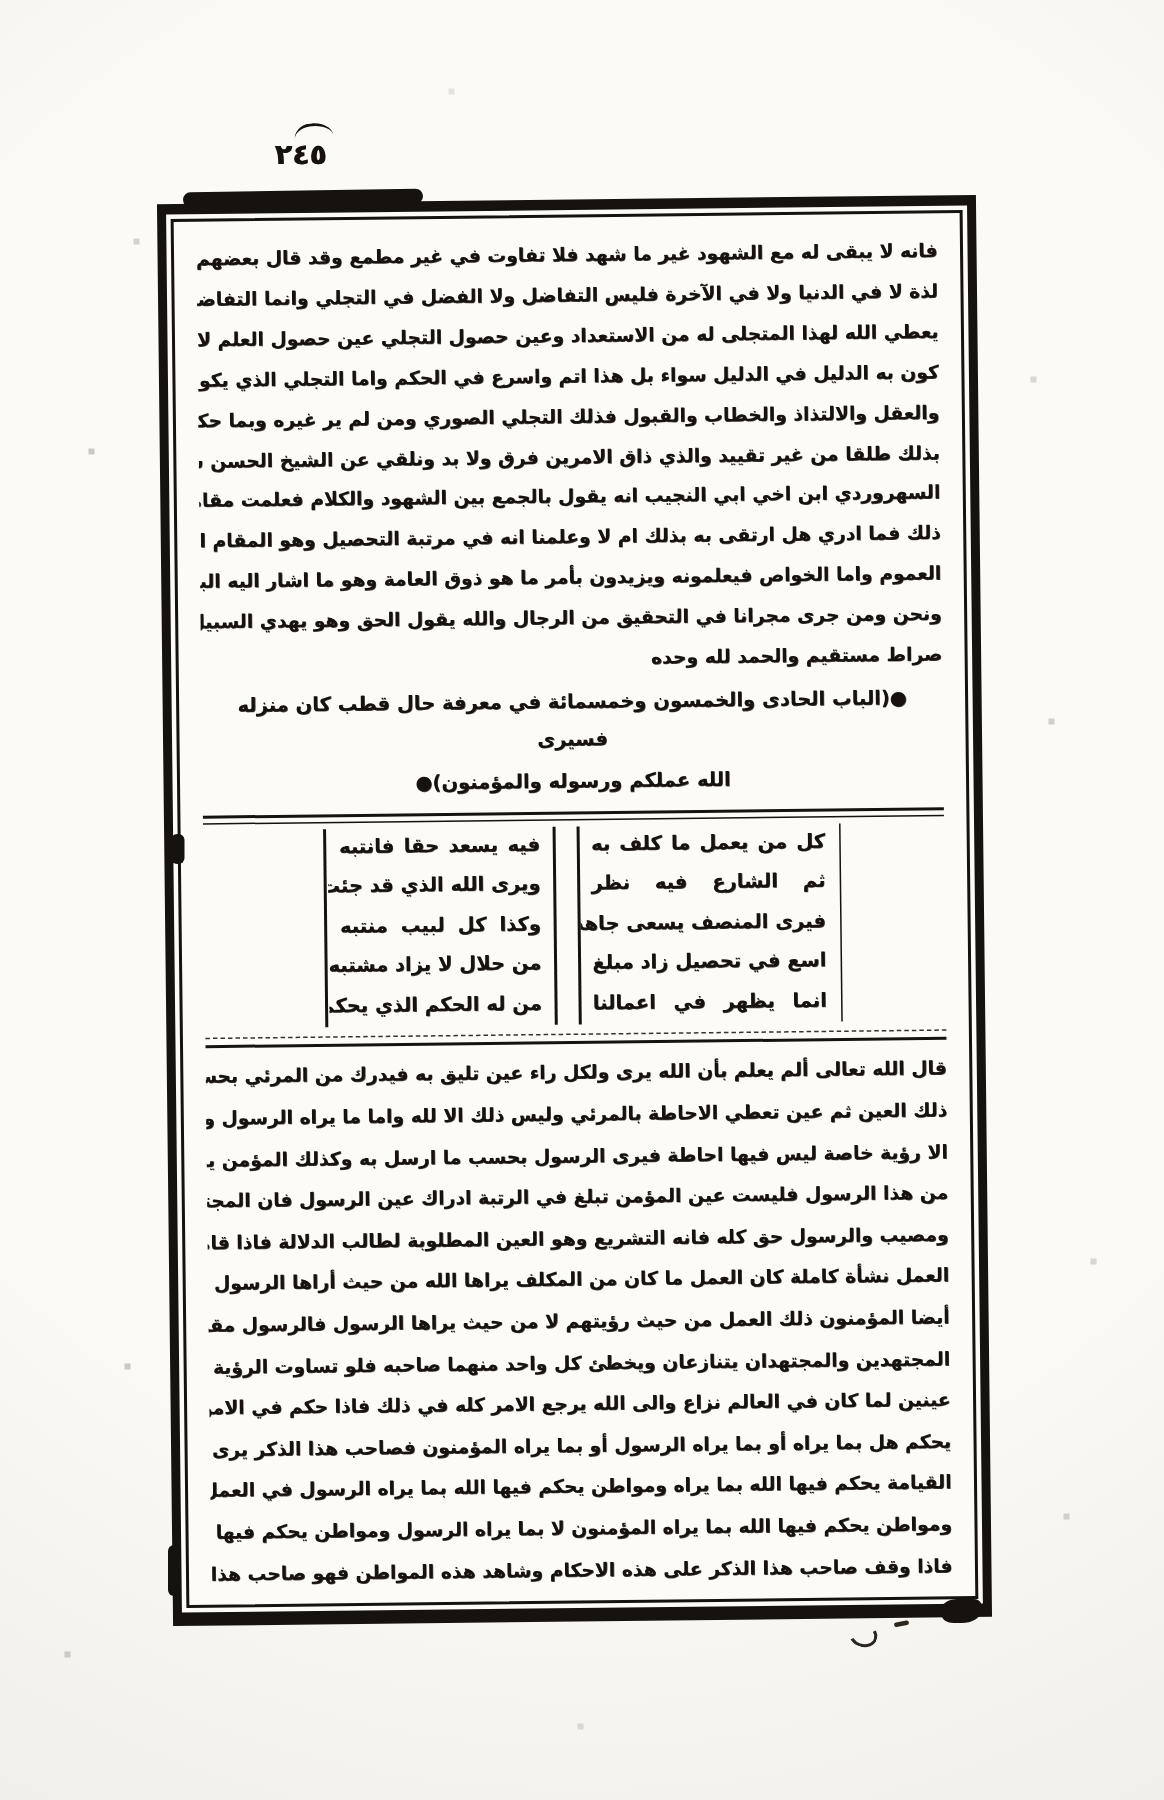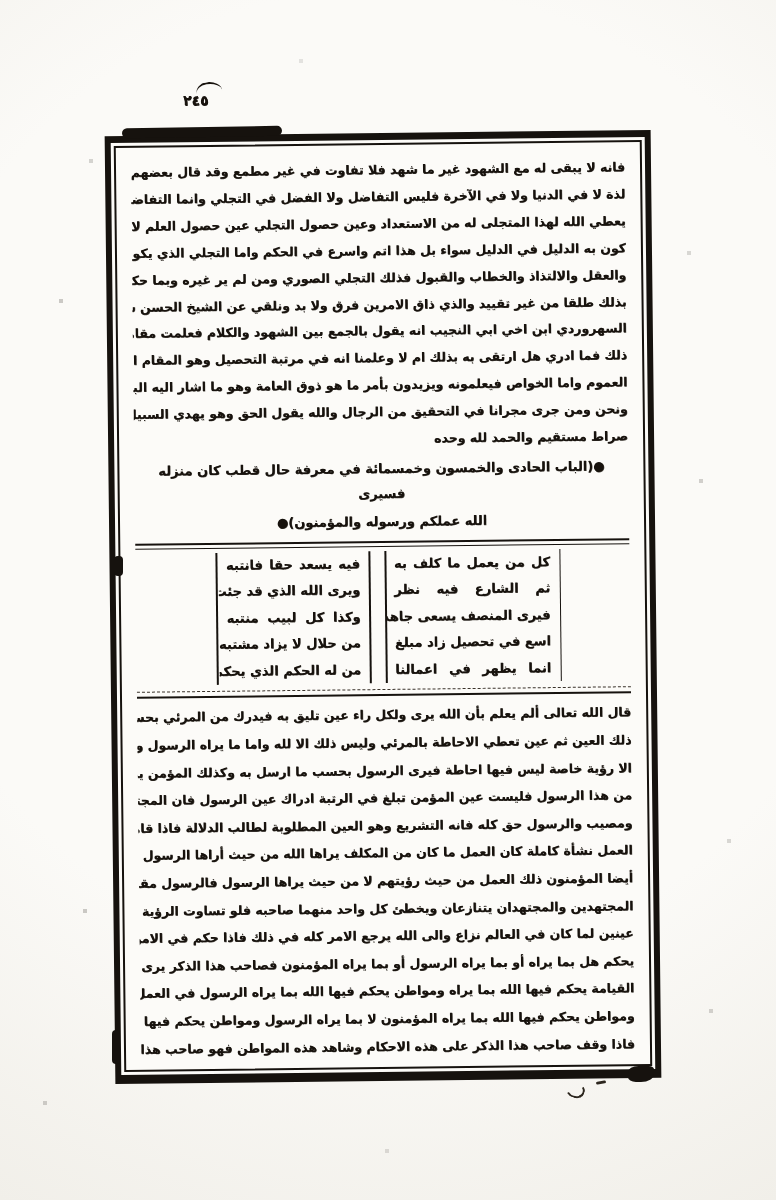--- a/index.html
+++ b/index.html
@@ -1,19 +1,19 @@
 <!DOCTYPE html>
 <html lang="ar"><head>
 <meta charset="utf-8">
 <style>
   html,body{margin:0;padding:0;width:776px;height:1200px;overflow:hidden;
     background:#f4f3ef;font-family:"DejaVu Sans",sans-serif;}
   .page{position:relative;width:776px;height:1200px;background:
     radial-gradient(circle at 50% 40%, #fbfaf7 60%, #f1efe9 100%);color:#17120d;}
-  .pageno{position:absolute;top:92px;left:183px;font-size:14px;font-weight:bold;
+  .pageno{position:absolute;top:92px;left:183px;font-size:19px;font-weight:bold;
     letter-spacing:2px;text-shadow:0.5px 0.5px 0 #17120d;}
   .pageno-flourish{position:absolute;top:82px;left:196px;width:26px;height:12px;
     border-top:2.5px solid #17120d;border-radius:60% 80% 0 0/100% 100% 0 0;
     transform:rotate(-8deg);}
   .frame{position:absolute;left:110px;top:133px;width:546px;height:948px;
     border:6px solid #16120e;border-top-width:7px;border-bottom-width:9px;
     transform:rotate(-0.65deg);background:#fcfbf8;box-sizing:border-box;}
   .frame-inner{position:absolute;inset:3px;border:2px solid #16120e;
     padding:12px 15px 8px 15px;box-sizing:border-box;direction:rtl;overflow:hidden;}
   .jline{font-size:12.5px;font-weight:bold;line-height:26.9px;white-space:nowrap;

